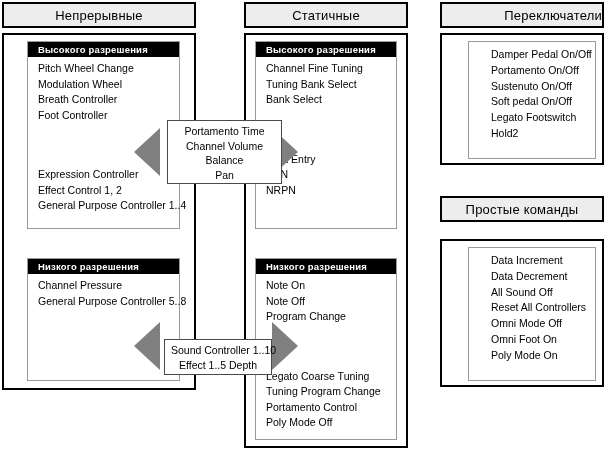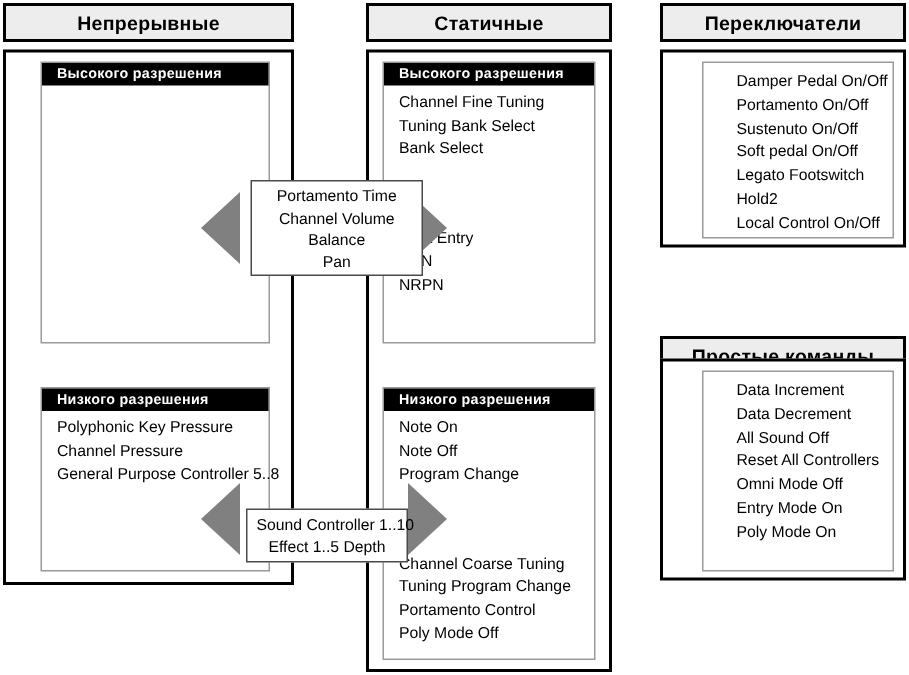--- a/index.html
+++ b/index.html
@@ -19,21 +19,21 @@
 
   
   .panel-title {
     position: absolute;
     box-sizing: border-box;
     border: 2px solid #000000;
     background: #ededed;
     display: flex;
     align-items: center;
     justify-content: center;
-    font-weight: bold;
+    font-weight: normal;
     font-size: 13px;
     letter-spacing: 0.2px;
     color: #000000;
   }
   .panel-frame {
     position: absolute;
     box-sizing: border-box;
     border: 2px solid #000000;
     background: #ffffff;
   }
@@ -122,26 +122,35 @@
 </head>
 <body>
 
 <div class="panel-title" style="left:2px; top:2px; width:194px; height:26px;">
   <span>Непрерывные</span>
 </div>
 <div class="panel-frame" style="left:2px; top:33px; width:194px; height:357px;"></div>
 
 <div class="listbox" style="left:27px; top:41px; width:153px; height:188px;">
   <div class="listbox-header">Высокого разрешения</div>
+  <div class="listbox-body">
+    <div class="row">Pitch Wheel Change</div>
+    <div class="row">Modulation Wheel</div>
+    <div class="row">Breath Controller</div>
+    <div class="row">Foot Controller</div>
+    <div class="gap-block"></div>
+    <div class="row">Expression Controller</div>
+    <div class="row">Effect Control 1, 2</div>
+    <div class="row">General Purpose Controller 1..4</div>
+  </div>
 </div>
 
 <div class="listbox" style="left:27px; top:258px; width:153px; height:123px;">
   <div class="listbox-header">Низкого разрешения</div>
   <div class="listbox-body">
-    <div class="row">Polyphonic Key Pressure</div>
     <div class="row">Channel Pressure</div>
     <div class="row">General Purpose Controller 5..8</div>
   </div>
 </div>
 
 <div class="panel-title" style="left:244px; top:2px; width:164px; height:26px;">
   <span>Статичные</span>
 </div>
 <div class="panel-frame" style="left:244px; top:33px; width:164px; height:415px;"></div>
 
@@ -158,52 +167,51 @@
   </div>
 </div>
 
 <div class="listbox" style="left:255px; top:258px; width:142px; height:182px;">
   <div class="listbox-header">Низкого разрешения</div>
   <div class="listbox-body">
     <div class="row">Note On</div>
     <div class="row">Note Off</div>
     <div class="row">Program Change</div>
     <div class="gap-block"></div>
-    <div class="row">Channel Coarse Tuning</div>
+    <div class="row">Legato Coarse Tuning</div>
     <div class="row">Tuning Program Change</div>
     <div class="row">Portamento Control</div>
     <div class="row">Poly Mode Off</div>
   </div>
 </div>
 
-<div class="panel-title" style="left:440px; top:2px; width:164px; height:26px;">
+<div class="panel-title" style="left:440px; top:2px; width:164px; height:26px;justify-content:flex-end;">
   <span>Переключатели</span>
 </div>
 <div class="panel-frame" style="left:440px; top:33px; width:164px; height:132px;"></div>
 <div class="plainbox" style="left:468px; top:41px; width:128px; height:118px;">
   <div class="row">Damper Pedal On/Off</div>
   <div class="row">Portamento On/Off</div>
   <div class="row">Sustenuto On/Off</div>
   <div class="row">Soft pedal On/Off</div>
   <div class="row">Legato Footswitch</div>
   <div class="row">Hold2</div>
-  <div class="row">Local Control On/Off</div>
-</div>
-
-<div class="panel-title" style="left:440px; top:224px; width:164px; height:26px;">
+</div>
+
+<div class="panel-title" style="left:440px; top:196px; width:164px; height:26px;">
   <span>Простые команды</span>
 </div>
 <div class="panel-frame" style="left:440px; top:239px; width:164px; height:148px;"></div>
 <div class="plainbox" style="left:468px; top:247px; width:128px; height:134px;">
   <div class="row">Data Increment</div>
   <div class="row">Data Decrement</div>
   <div class="row">All Sound Off</div>
   <div class="row">Reset All Controllers</div>
   <div class="row">Omni Mode Off</div>
-  <div class="row">Entry Mode On</div>
+  <div class="row">Omni Foot On</div>
   <div class="row">Poly Mode On</div>
 </div>
 
 <div class="arrow arrow-left" style="left:134px; top:128px;"></div>
 <div class="arrow arrow-right" style="left:272px; top:128px;"></div>
 
 <div class="centerbox" style="left:167px; top:120px; width:115px; height:64px;">
   <div class="row">Portamento Time</div>
   <div class="row">Channel Volume</div>
   <div class="row">Balance</div>

